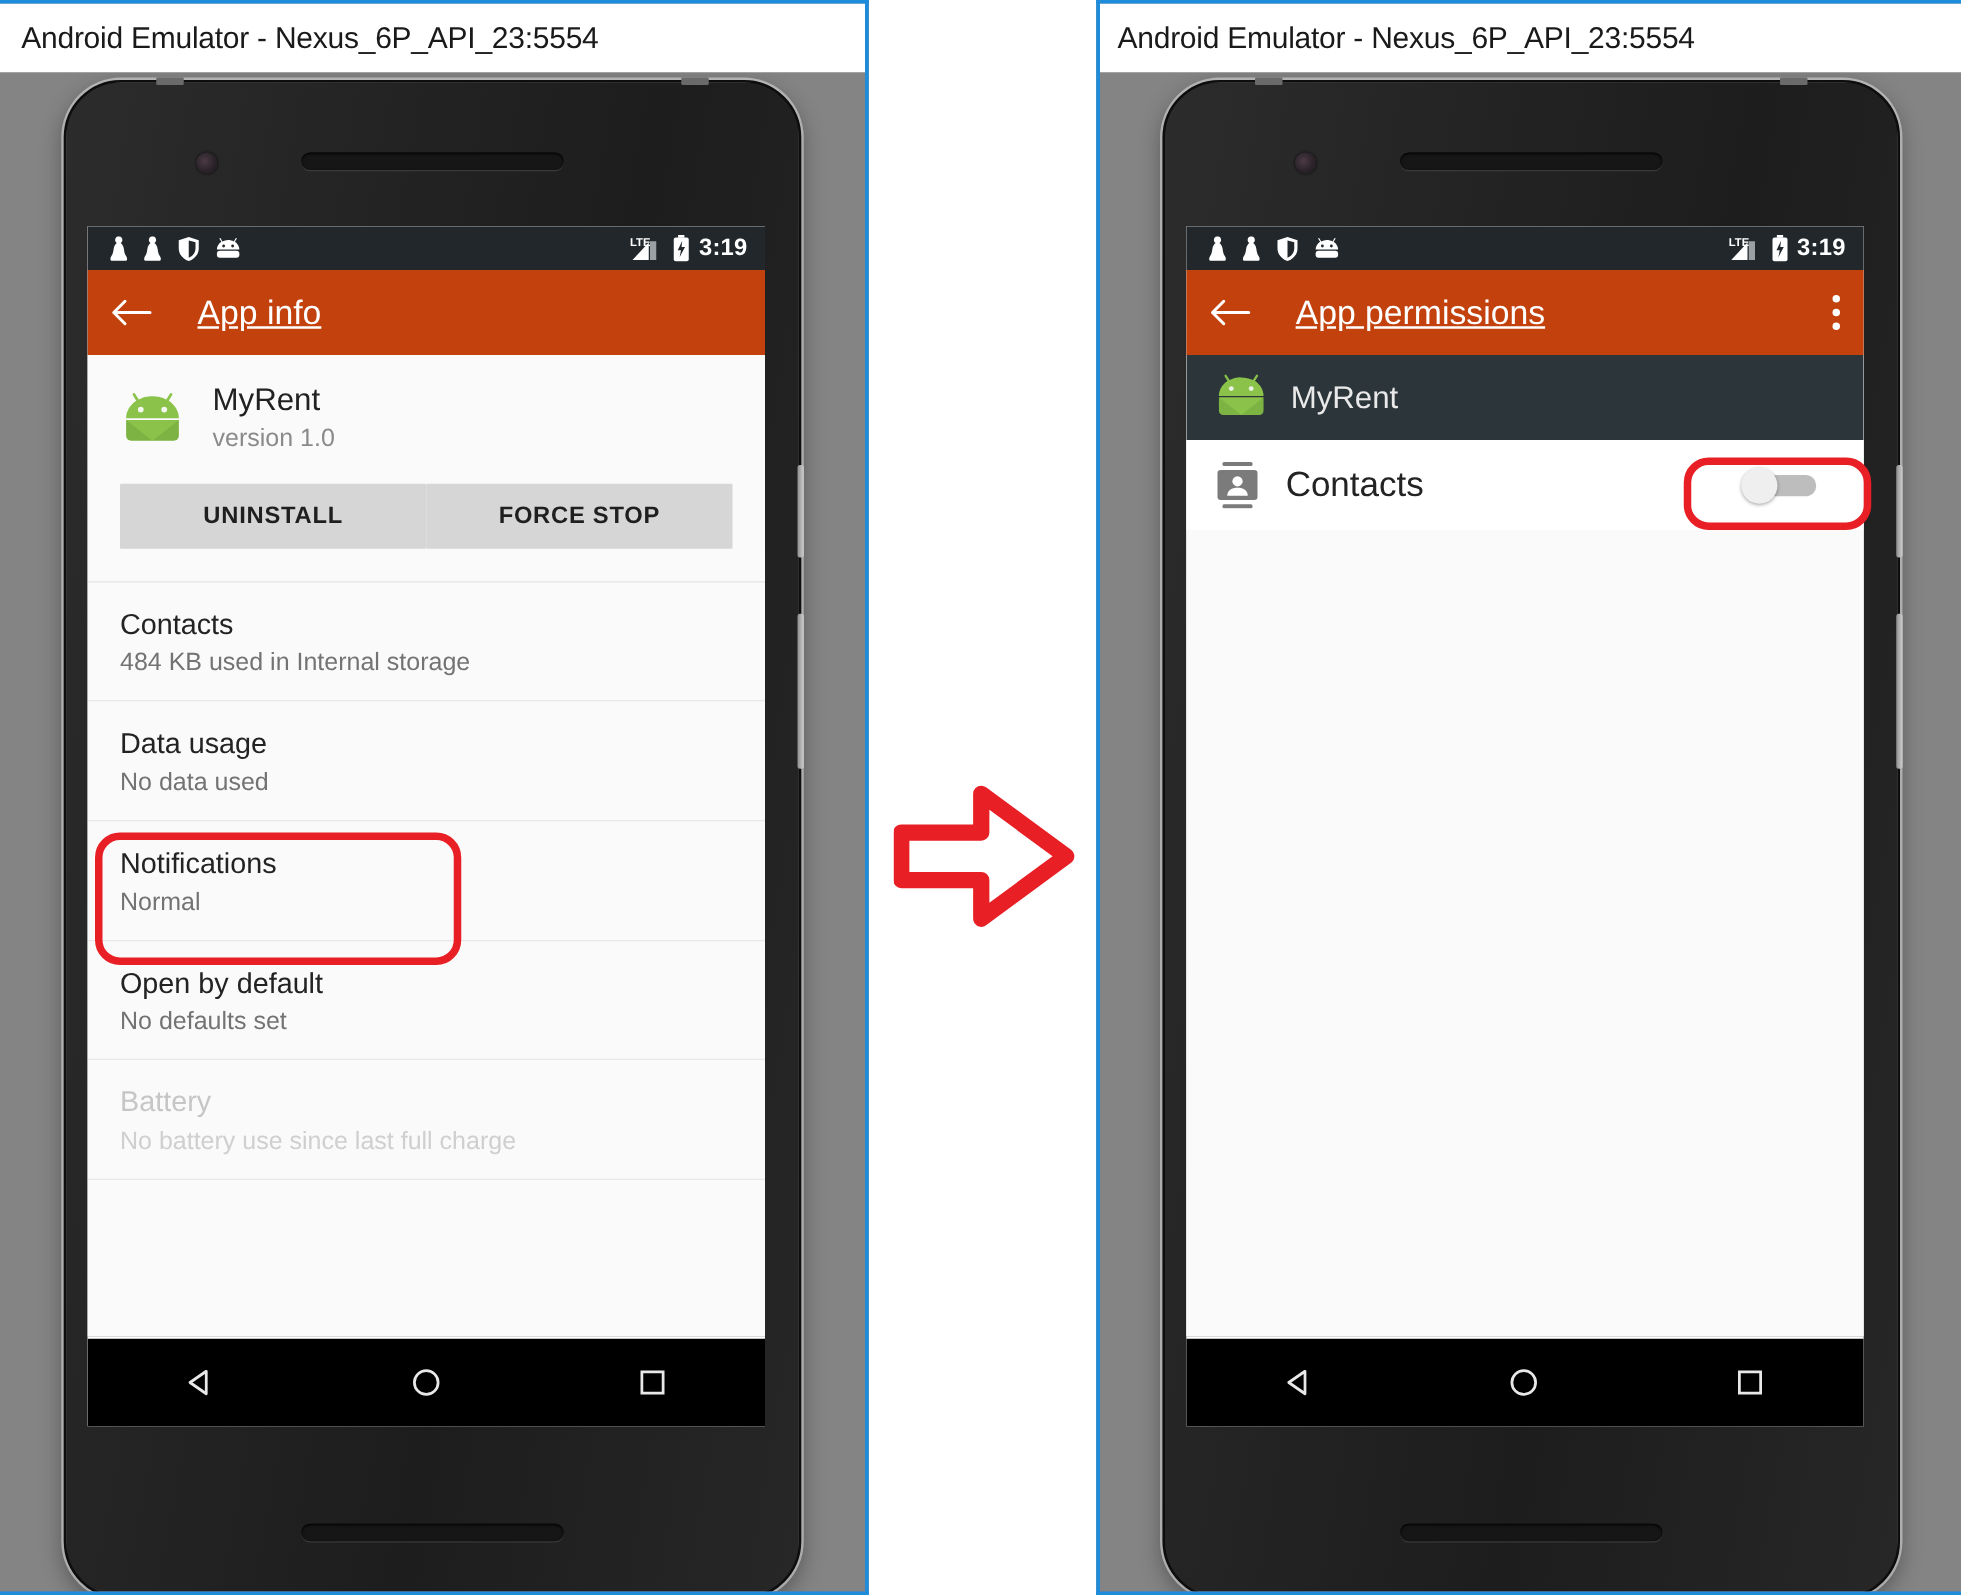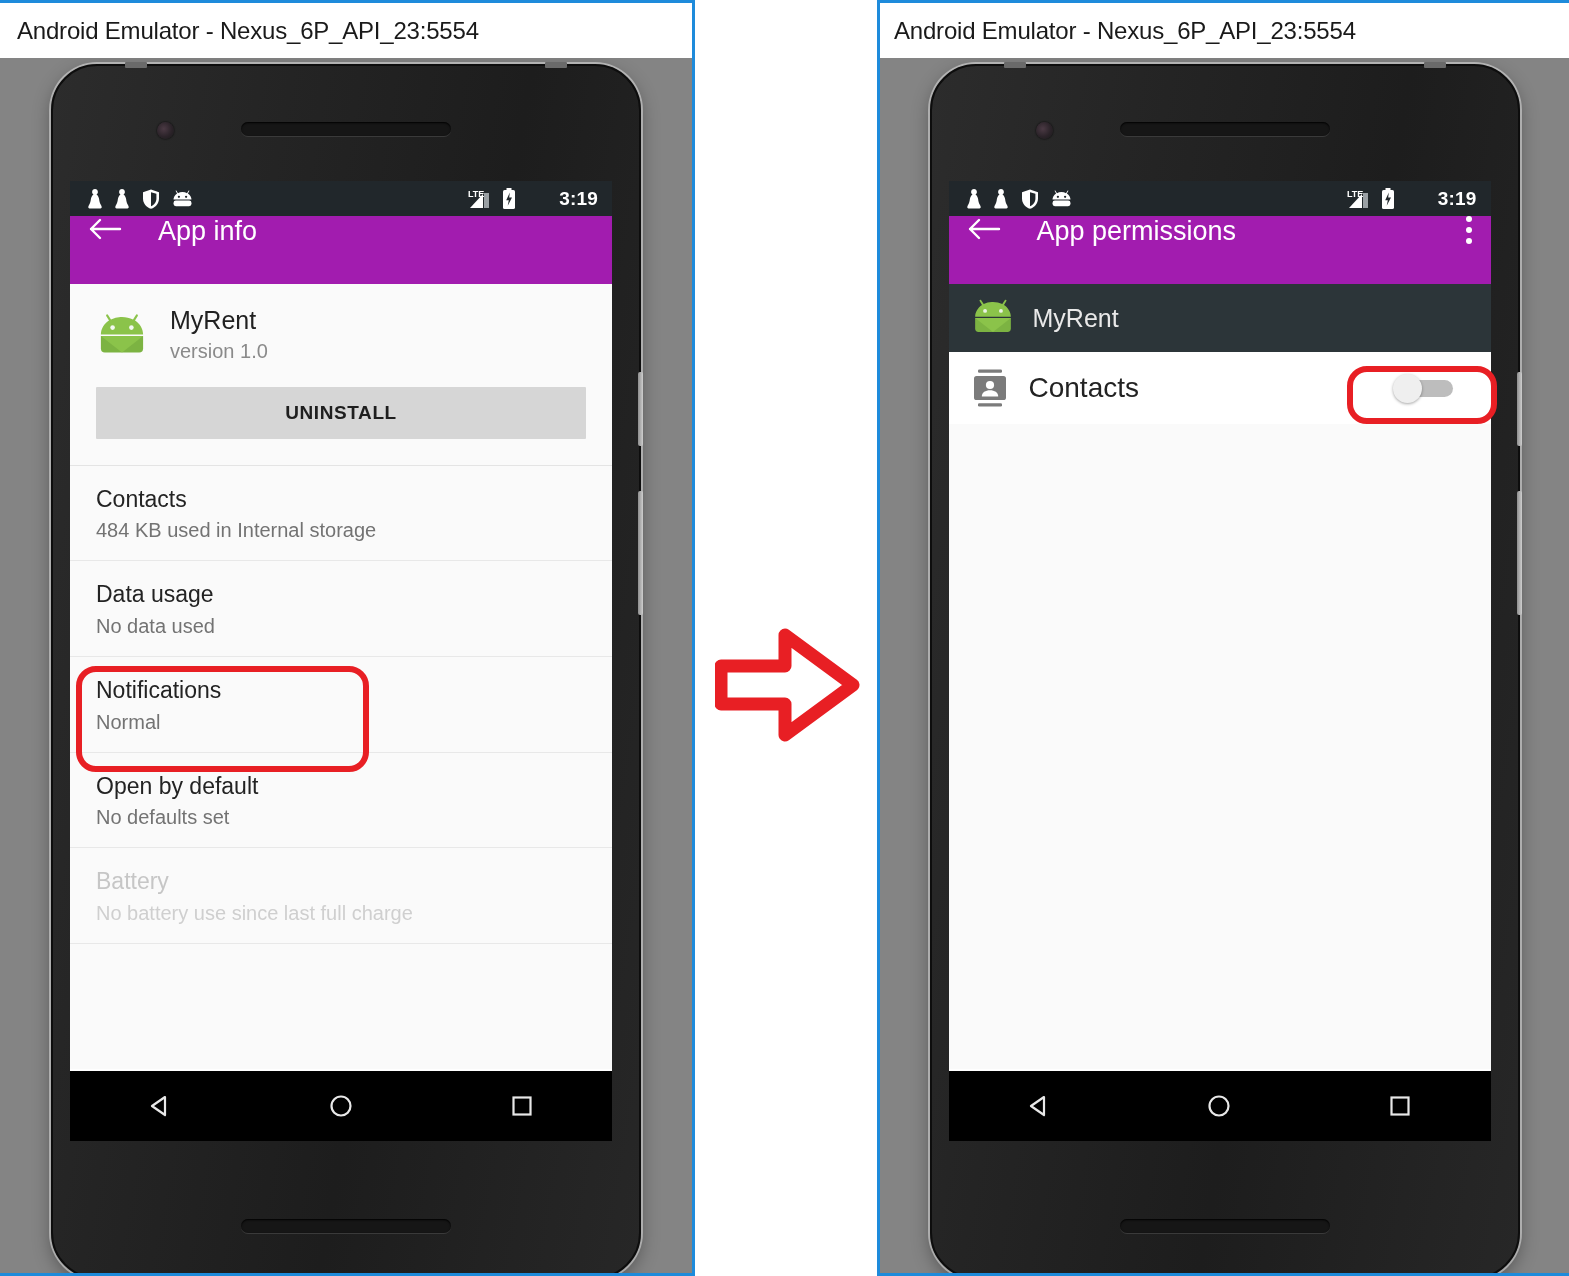--- a/index.html
+++ b/index.html
@@ -100,31 +100,32 @@
   .statusbar {
     flex: 0 0 35px;
     background: #21272b;
     display: flex;
     align-items: center;
     padding: 0 14px 0 18px;
     color: #fff;
   }
   .sb-left { display: flex; align-items: center; gap: 13px; flex: 1; }
   .sb-right { display: flex; align-items: center; gap: 7px; }
-  .sb-time { font-size: 19px; font-weight: bold; letter-spacing: 0.2px; color:#fff;margin-left:36px; }
+  .sb-time { font-size: 19px; font-weight: bold; letter-spacing: 0.2px; color:#fff; }
   .icon-white { display: block; }
 
   
   .appbar {
     flex: 0 0 68px;
-    background: #a21caf;
-    display: flex;
-    align-items: flex-start;
+    background: #c2410c;
+    display: flex;
+    align-items: center;
     padding: 0 18px;
     color: #fff;
+    text-decoration: underline;
   }
   .appbar-title {
     font-size: 27px;
     color: #ffffff;
     margin-left: 36px;
     flex: 1;
     font-family: "Liberation Sans", sans-serif;
   }
   .back-arrow { width: 34px; height: 26px; display:block; }
   .overflow-dots { width: 8px; display:flex; flex-direction:column; gap:5px; align-items:center; }
@@ -303,20 +304,21 @@
                 <path fill="#8bc34a" d="M4.9 26h42.2L26 42.5z"></path>
               </svg>
               <div>
                 <div class="app-name">MyRent</div>
                 <div class="app-version">version 1.0</div>
               </div>
             </div>
 
             <div class="btn-row">
               <button class="flat-btn">UNINSTALL</button>
+              <button class="flat-btn">FORCE STOP</button>
             </div>
 
             <div class="list">
               <div class="list-item">
                 <div class="li-title">Contacts</div>
                 <div class="li-sub">484 KB used in Internal storage</div>
               </div>
               <div class="list-item">
                 <div class="li-title">Data usage</div>
                 <div class="li-sub">No data used</div>

